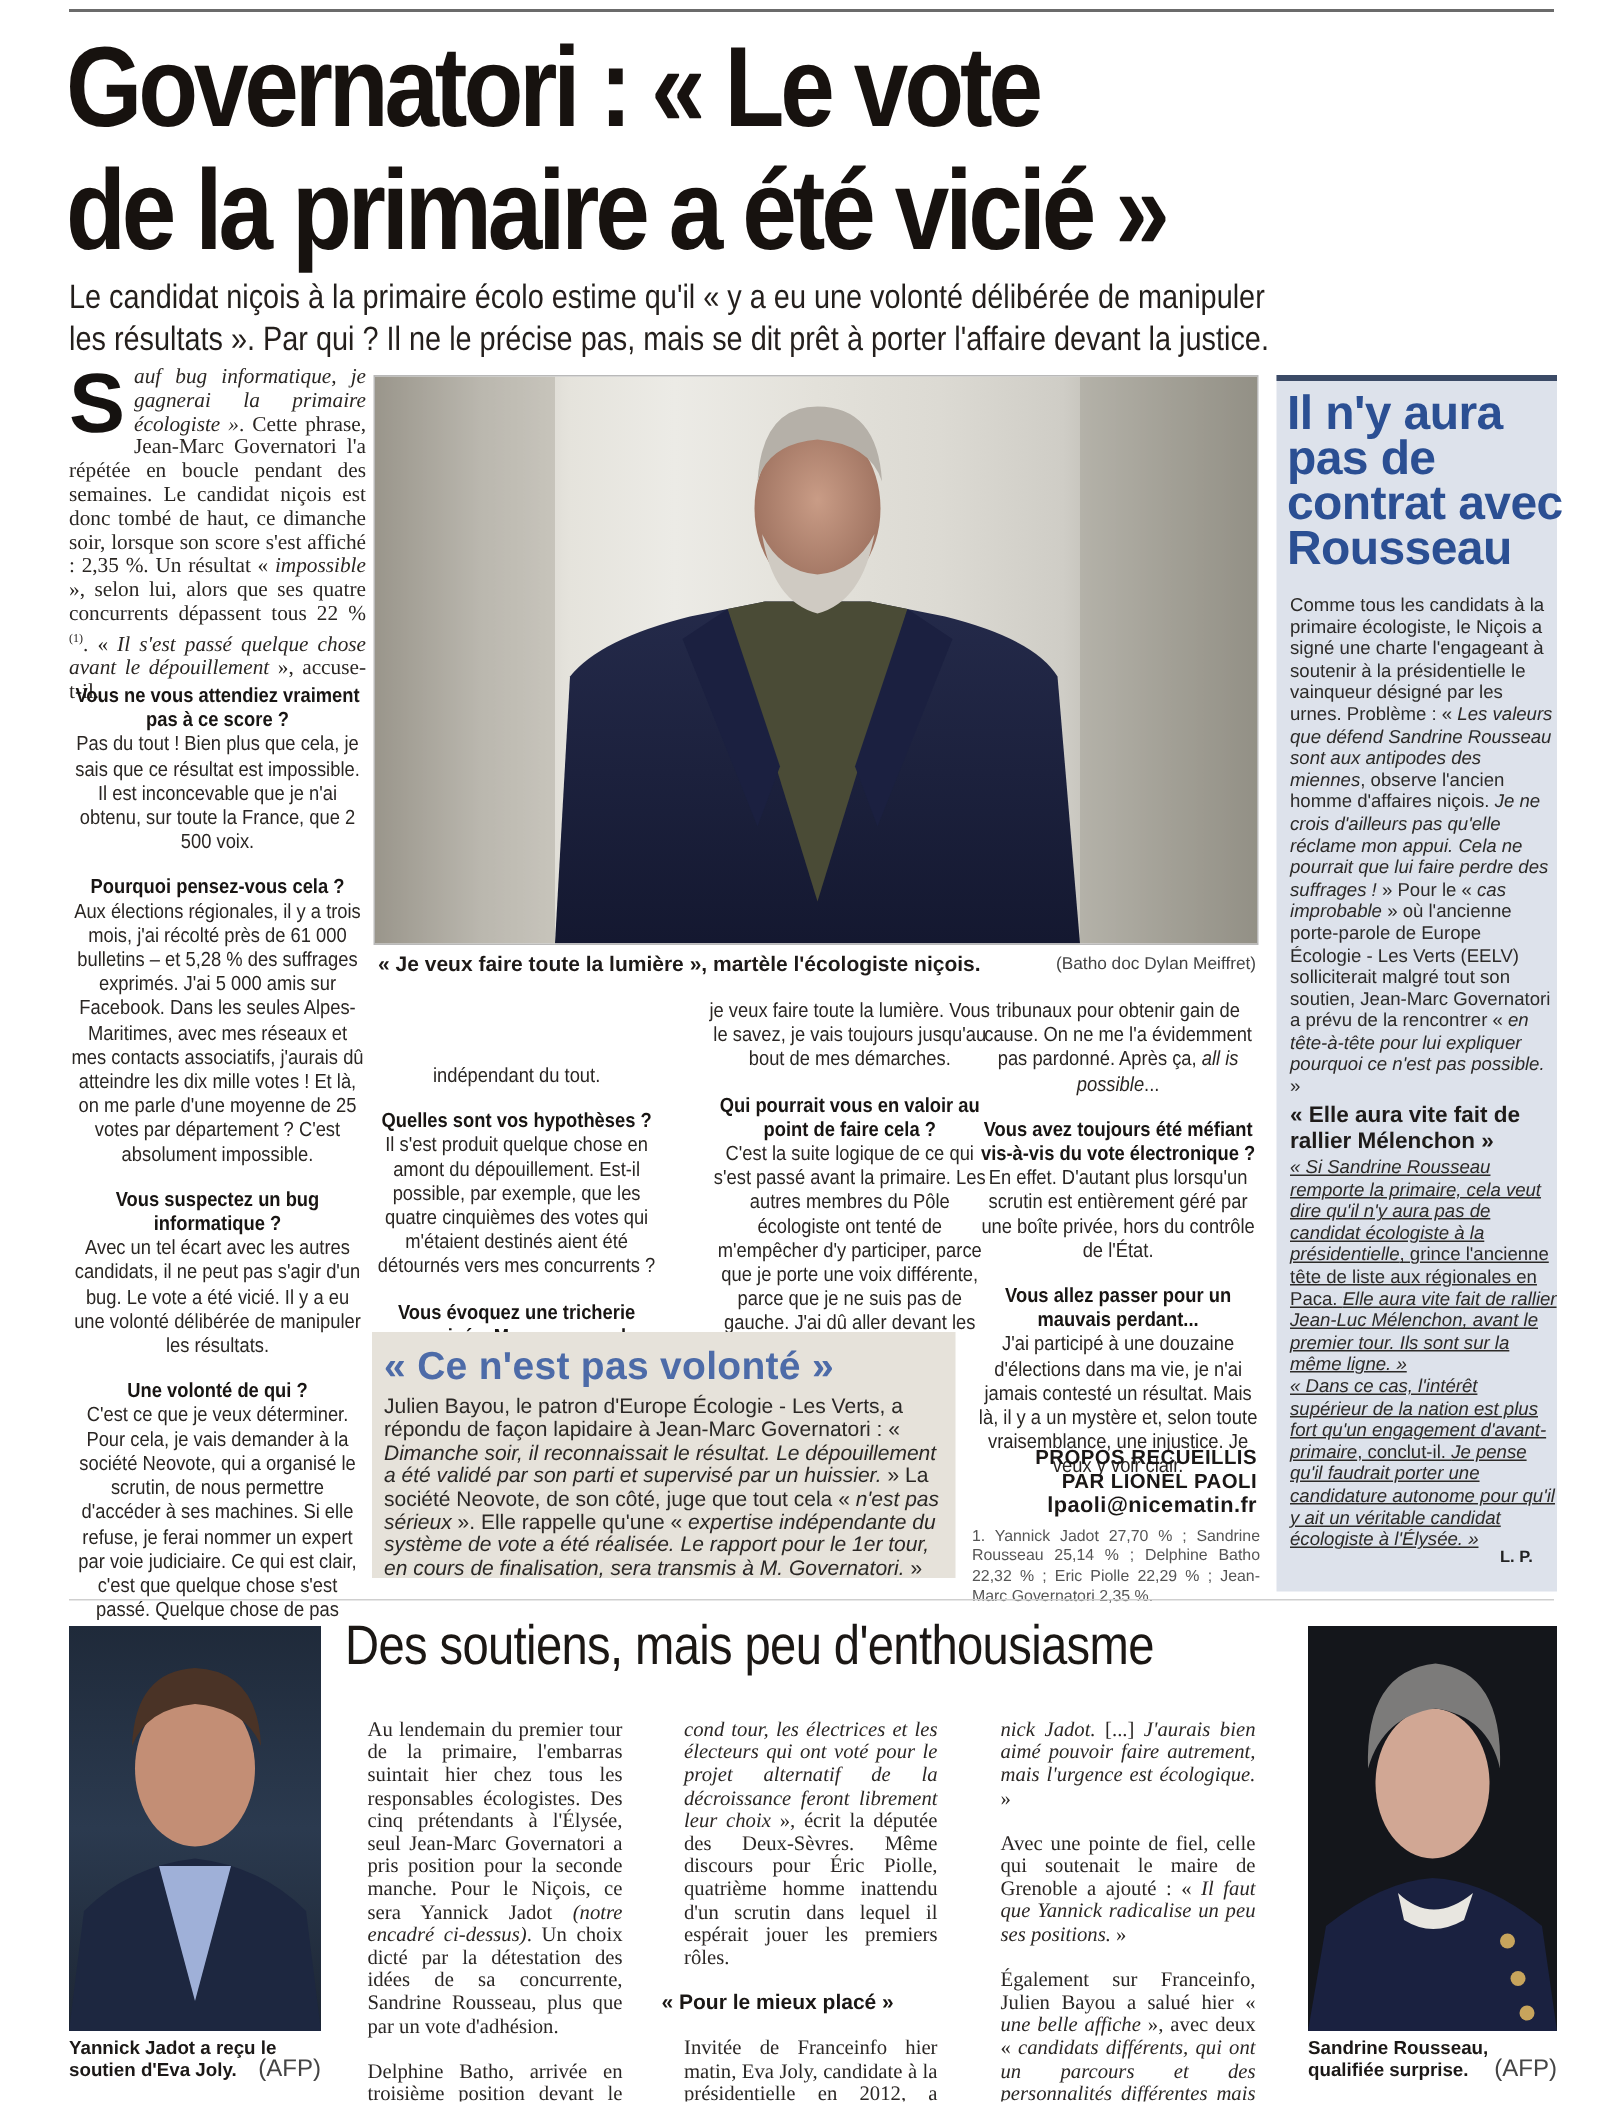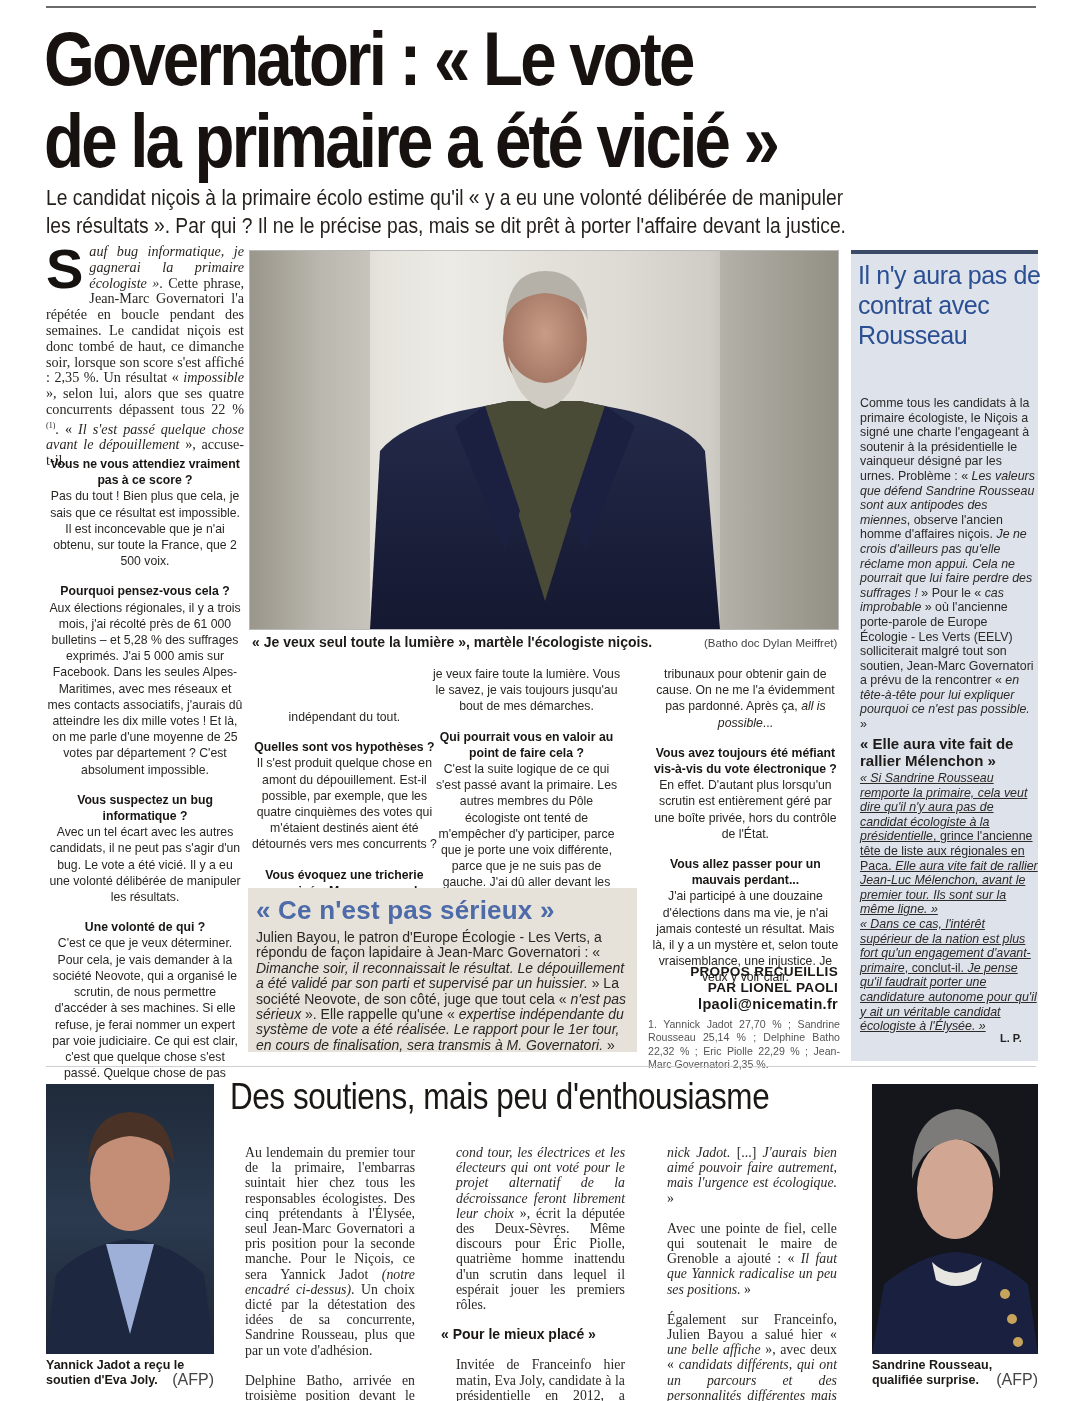--- a/index.html
+++ b/index.html
@@ -13,21 +13,21 @@
   .q { font-weight:bold; color:#181513; margin-top:14px !important; }
   .q:first-child { margin-top:0 !important; }
   .narrow { transform:scaleX(0.9); transform-origin:left top; }
   .lead { left:46px; top:244px; width:198px; font-family:"Liberation Serif", serif; font-size:14.2px; line-height:15.8px; text-align:justify; color:#2a2623; }
   .dropcap { float:left; font-family:"Liberation Sans", sans-serif; font-weight:bold; font-size:56px; line-height:46px; margin:2px 6px 0 0; color:#151210; }
   .photo-main { left:249px; top:250px; width:588px; height:378px; overflow:hidden; border:1px solid #b9b9b9;
     background: linear-gradient(90deg,#8e8a80 0%,#c9c7c0 12%,#e5e3dc 22%,#ecebe6 34%,#e3e1da 50%,#dcdad3 64%,#cfcdc6 78%,#a9a69d 90%,#8c897f 100%); }
   .caption-main { left:252px; top:634px; font-weight:bold; font-size:14px; color:#1e1a18; }
   .credit-main { left:704px; top:637px; font-size:11.5px; color:#444; }
   .sidebar { left:851px; top:250px; width:187px; height:807px; background:#dde2eb; border-top:4px solid #3b4a66; }
-  .side-title { left:858px; top:260px; width:190px; font-weight:normal; font-size:25px; line-height:30px; color:#2b4f93; letter-spacing:-0.4px; }
+  .side-title { left:858px; top:260px; width:190px; font-weight:bold; font-size:32px; line-height:30px; color:#2b4f93; letter-spacing:-0.4px; }
   .side-body { left:860px; top:396px; width:178px; font-size:12.4px; line-height:14.6px; color:#2c2a28; }
   .side-sub { left:860px; top:735px; width:178px; font-weight:bold; font-size:15px; line-height:17px; color:#1e1b19; }
   .side-body2 { left:860px; top:771px; width:178px; font-size:12.4px; line-height:14.6px; color:#2c2a28;text-decoration:underline; }
   .side-sign { left:1000px; top:1032px; font-weight:bold; font-size:11px; color:#222; }
   .box-gray { left:248px; top:888px; width:389px; height:164px; background:#e6e2da; }
   .box-title { left:256px; top:895px; font-weight:bold; font-size:26px; color:#4d6ba8; letter-spacing:0.2px; }
   .box-body { left:256px; top:930px; width:376px; font-size:14px; line-height:15.4px; color:#2a2725; }
   .byline { left:640px; top:964px; width:198px; text-align:right; font-weight:bold; font-size:13.6px; line-height:16px; color:#1a1716; letter-spacing:0.3px; }
   .footnote { left:648px; top:1018px; width:192px; font-size:10.6px; line-height:13.4px; color:#555; text-align:justify; }
   .divider { left:46px; top:1066px; width:990px; height:1px; background:#cfcfcf; }
@@ -90,34 +90,34 @@
     <rect x="470" y="0" width="118" height="378" fill="#9c998f" opacity="0.45"></rect>
     <path d="M120 378 L130 200 Q150 175 210 160 L260 150 L330 150 L380 160 Q440 175 455 200 L470 378 Z" fill="url(#coat)"></path>
     <path d="M235 155 L295 350 L355 155 L330 150 L260 150 Z" fill="#4a4b36"></path>
     <path d="M235 155 L270 260 L255 300 L205 175 Z" fill="#1b2040"></path>
     <path d="M355 155 L320 260 L335 300 L385 175 Z" fill="#1b2040"></path>
     <ellipse cx="295" cy="88" rx="42" ry="56" fill="url(#face)"></ellipse>
     <path d="M255 70 Q258 20 295 20 Q335 20 338 70 Q330 45 295 42 Q262 45 255 70 Z" fill="#b5b0a8"></path>
     <path d="M258 105 Q265 150 295 158 Q325 150 333 105 Q320 130 295 132 Q270 130 258 105 Z" fill="#cfcac2"></path>
   </svg>
 </div>
-<div class="abs caption-main">« Je veux seul toute la lumière », martèle l'écologiste niçois.</div>
+<div class="abs caption-main">« Je veux faire toute la lumière », martèle l'écologiste niçois.</div>
 <div class="abs credit-main">(Batho doc Dylan Meiffret)</div>
 
 <div class="abs col" style="left:249px; top:666px; width:190px;margin-top:43px;">
   <div class="narrow" style="width:212px">
     <p>indépendant du tout.</p>
     <p class="q" style="margin-top:14px">Quelles sont vos hypothèses ?</p>
     <p>Il s'est produit quelque chose en amont du dépouillement. Est-il possible, par exemple, que les quatre cinquièmes des votes qui m'étaient destinés aient été détournés vers mes concurrents ?</p>
     <p class="q">Vous évoquez une tricherie organisée. Mesurez-vous la gravité de vos propos ?</p>
     <p>Parfaitement. C'est pour cela que</p>
   </div>
 </div>
 
-<div class="abs col" style="left:432px; top:666px; width:188px;">
+<div class="abs col" style="left:472px; top:666px; width:188px;">
   <div class="narrow" style="width:210px">
     <p>je veux faire toute la lumière. Vous le savez, je vais toujours jusqu'au bout de mes démarches.</p>
     <p class="q" style="margin-top:14px">Qui pourrait vous en valoir au point de faire cela ?</p>
     <p>C'est la suite logique de ce qui s'est passé avant la primaire. Les autres membres du Pôle écologiste ont tenté de m'empêcher d'y participer, parce que je porte une voix différente, parce que je ne suis pas de gauche. J'ai dû aller devant les</p>
   </div>
 </div>
 
 <div class="abs col" style="left:650px; top:666px; width:190px;">
   <div class="narrow" style="width:212px">
     <p><span>tribunaux pour obtenir gain de cause. On ne me l'a évidemment pas pardonné. Après ça, </span><i>all is possible</i><span>...</span></p>
@@ -129,21 +129,21 @@
 </div>
 
 <div class="abs byline">
   <div>PROPOS RECUEILLIS</div>
   <div>PAR LIONEL PAOLI</div>
   <div style="font-size:14.5px">lpaoli@nicematin.fr</div>
 </div>
 <div class="abs footnote">1. Yannick Jadot 27,70 % ; Sandrine Rousseau 25,14 % ; Delphine Batho 22,32 % ; Eric Piolle 22,29 % ; Jean-Marc Governatori 2,35 %.</div>
 
 <div class="abs box-gray"></div>
-<div class="abs box-title">« Ce n'est pas sérieux »</div>
+<div class="abs box-title">« Ce n'est pas volonté »</div>
 <div class="abs box-body">
   <span>Julien Bayou, le patron d'Europe Écologie - Les Verts, a répondu de façon lapidaire à Jean-Marc Governatori : « </span><i>Dimanche soir, il reconnaissait le résultat. Le dépouillement a été validé par son parti et supervisé par un huissier.</i><span> » La société Neovote, de son côté, juge que tout cela « </span><i>n'est pas sérieux</i><span> ». Elle rappelle qu'une « </span><i>expertise indépendante du système de vote a été réalisée. Le rapport pour le 1er tour, en cours de finalisation, sera transmis à M. Governatori.</i><span> »</span>
 </div>
 
 <div class="abs sidebar"></div>
 <div class="abs side-title">Il n'y aura pas de contrat avec Rousseau</div>
 <div class="abs side-body">
   <span>Comme tous les candidats à la primaire écologiste, le Niçois a signé une charte l'engageant à soutenir à la présidentielle le vainqueur désigné par les urnes. Problème : « </span><i>Les valeurs que défend Sandrine Rousseau sont aux antipodes des miennes</i><span>, observe l'ancien homme d'affaires niçois. </span><i>Je ne crois d'ailleurs pas qu'elle réclame mon appui. Cela ne pourrait que lui faire perdre des suffrages !</i><span> » Pour le « </span><i>cas improbable</i><span> » où l'ancienne porte-parole de Europe Écologie - Les Verts (EELV) solliciterait malgré tout son soutien, Jean-Marc Governatori a prévu de la rencontrer « </span><i>en tête-à-tête pour lui expliquer pourquoi ce n'est pas possible.</i><span> »</span>
 </div>
 <div class="abs side-sub">« Elle aura vite fait de rallier Mélenchon »</div>

